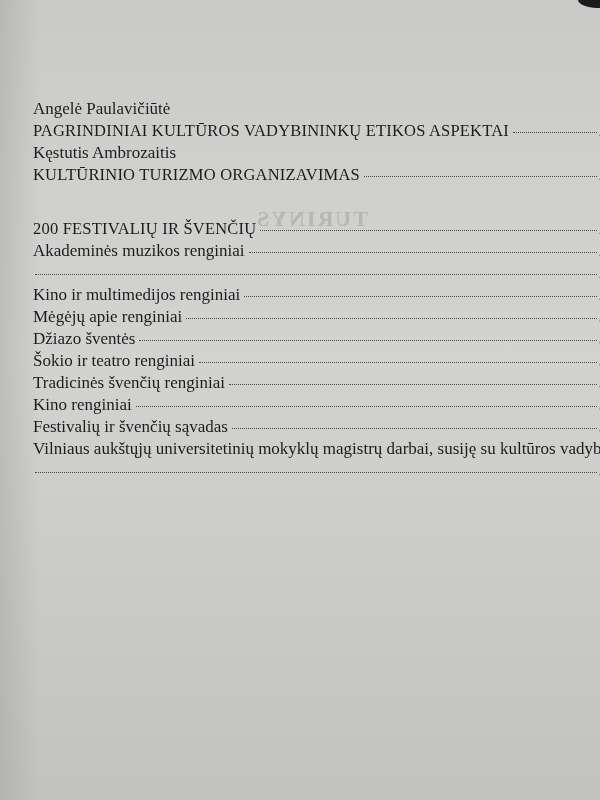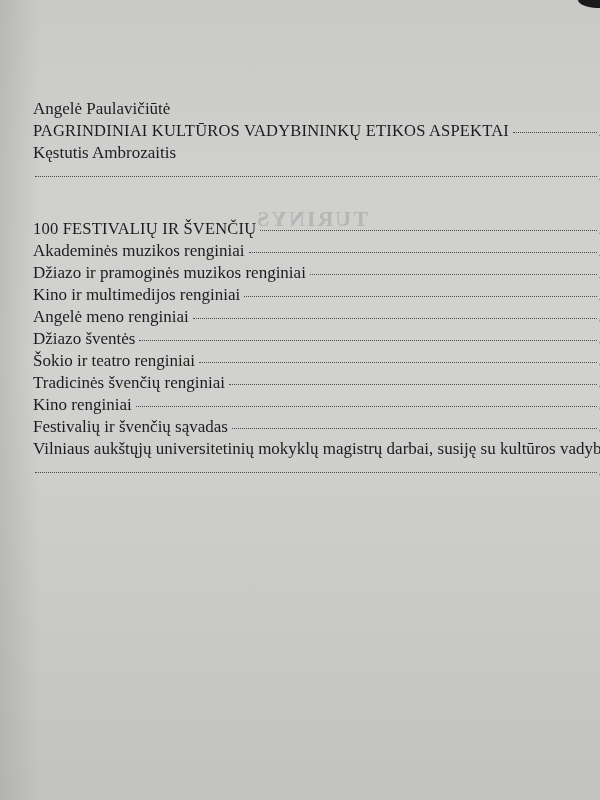--- a/index.html
+++ b/index.html
@@ -97,49 +97,49 @@
   <div class="line caps">
     <span class="title">PAGRINDINIAI KULTŪROS VADYBININKŲ ETIKOS ASPEKTAI</span>
     <span class="leader"></span>
     <span class="page">24</span>
   </div>
 
   <div class="line author">
     <span class="title">Kęstutis Ambrozaitis</span>
   </div>
   <div class="line caps">
+    <span class="title">KULTŪRINIO TURIZMO ORGANIZAVIMAS</span>
     <span class="leader"></span>
     <span class="page">25</span>
   </div>
 
   <div class="spacer-lg"></div>
   <div class="spacer-lg"></div>
 
   <div class="line caps">
-    <span class="title">100 FESTIVALIŲ IR ŠVENČIŲ</span>
+    <span class="title">200 FESTIVALIŲ IR ŠVENČIŲ</span>
     <span class="leader"></span>
     <span class="page">28</span>
   </div>
   <div class="line">
     <span class="title">Akademinės muzikos renginiai</span>
     <span class="leader"></span>
     <span class="page">28</span>
   </div>
   <div class="line">
-    <span class="title">Džiazo ir pramoginės muzikos renginiai</span>
     <span class="leader"></span>
     <span class="page">29</span>
   </div>
   <div class="line">
     <span class="title">Kino ir multimedijos renginiai</span>
     <span class="leader"></span>
     <span class="page">29</span>
   </div>
   <div class="line">
-    <span class="title">Angelė meno renginiai</span>
+    <span class="title">Mėgėjų apie renginiai</span>
     <span class="leader"></span>
     <span class="page">303</span>
   </div>
   <div class="line">
     <span class="title">Džiazo šventės</span>
     <span class="leader"></span>
     <span class="page">307</span>
   </div>
   <div class="line">
     <span class="title">Šokio ir teatro renginiai</span>

